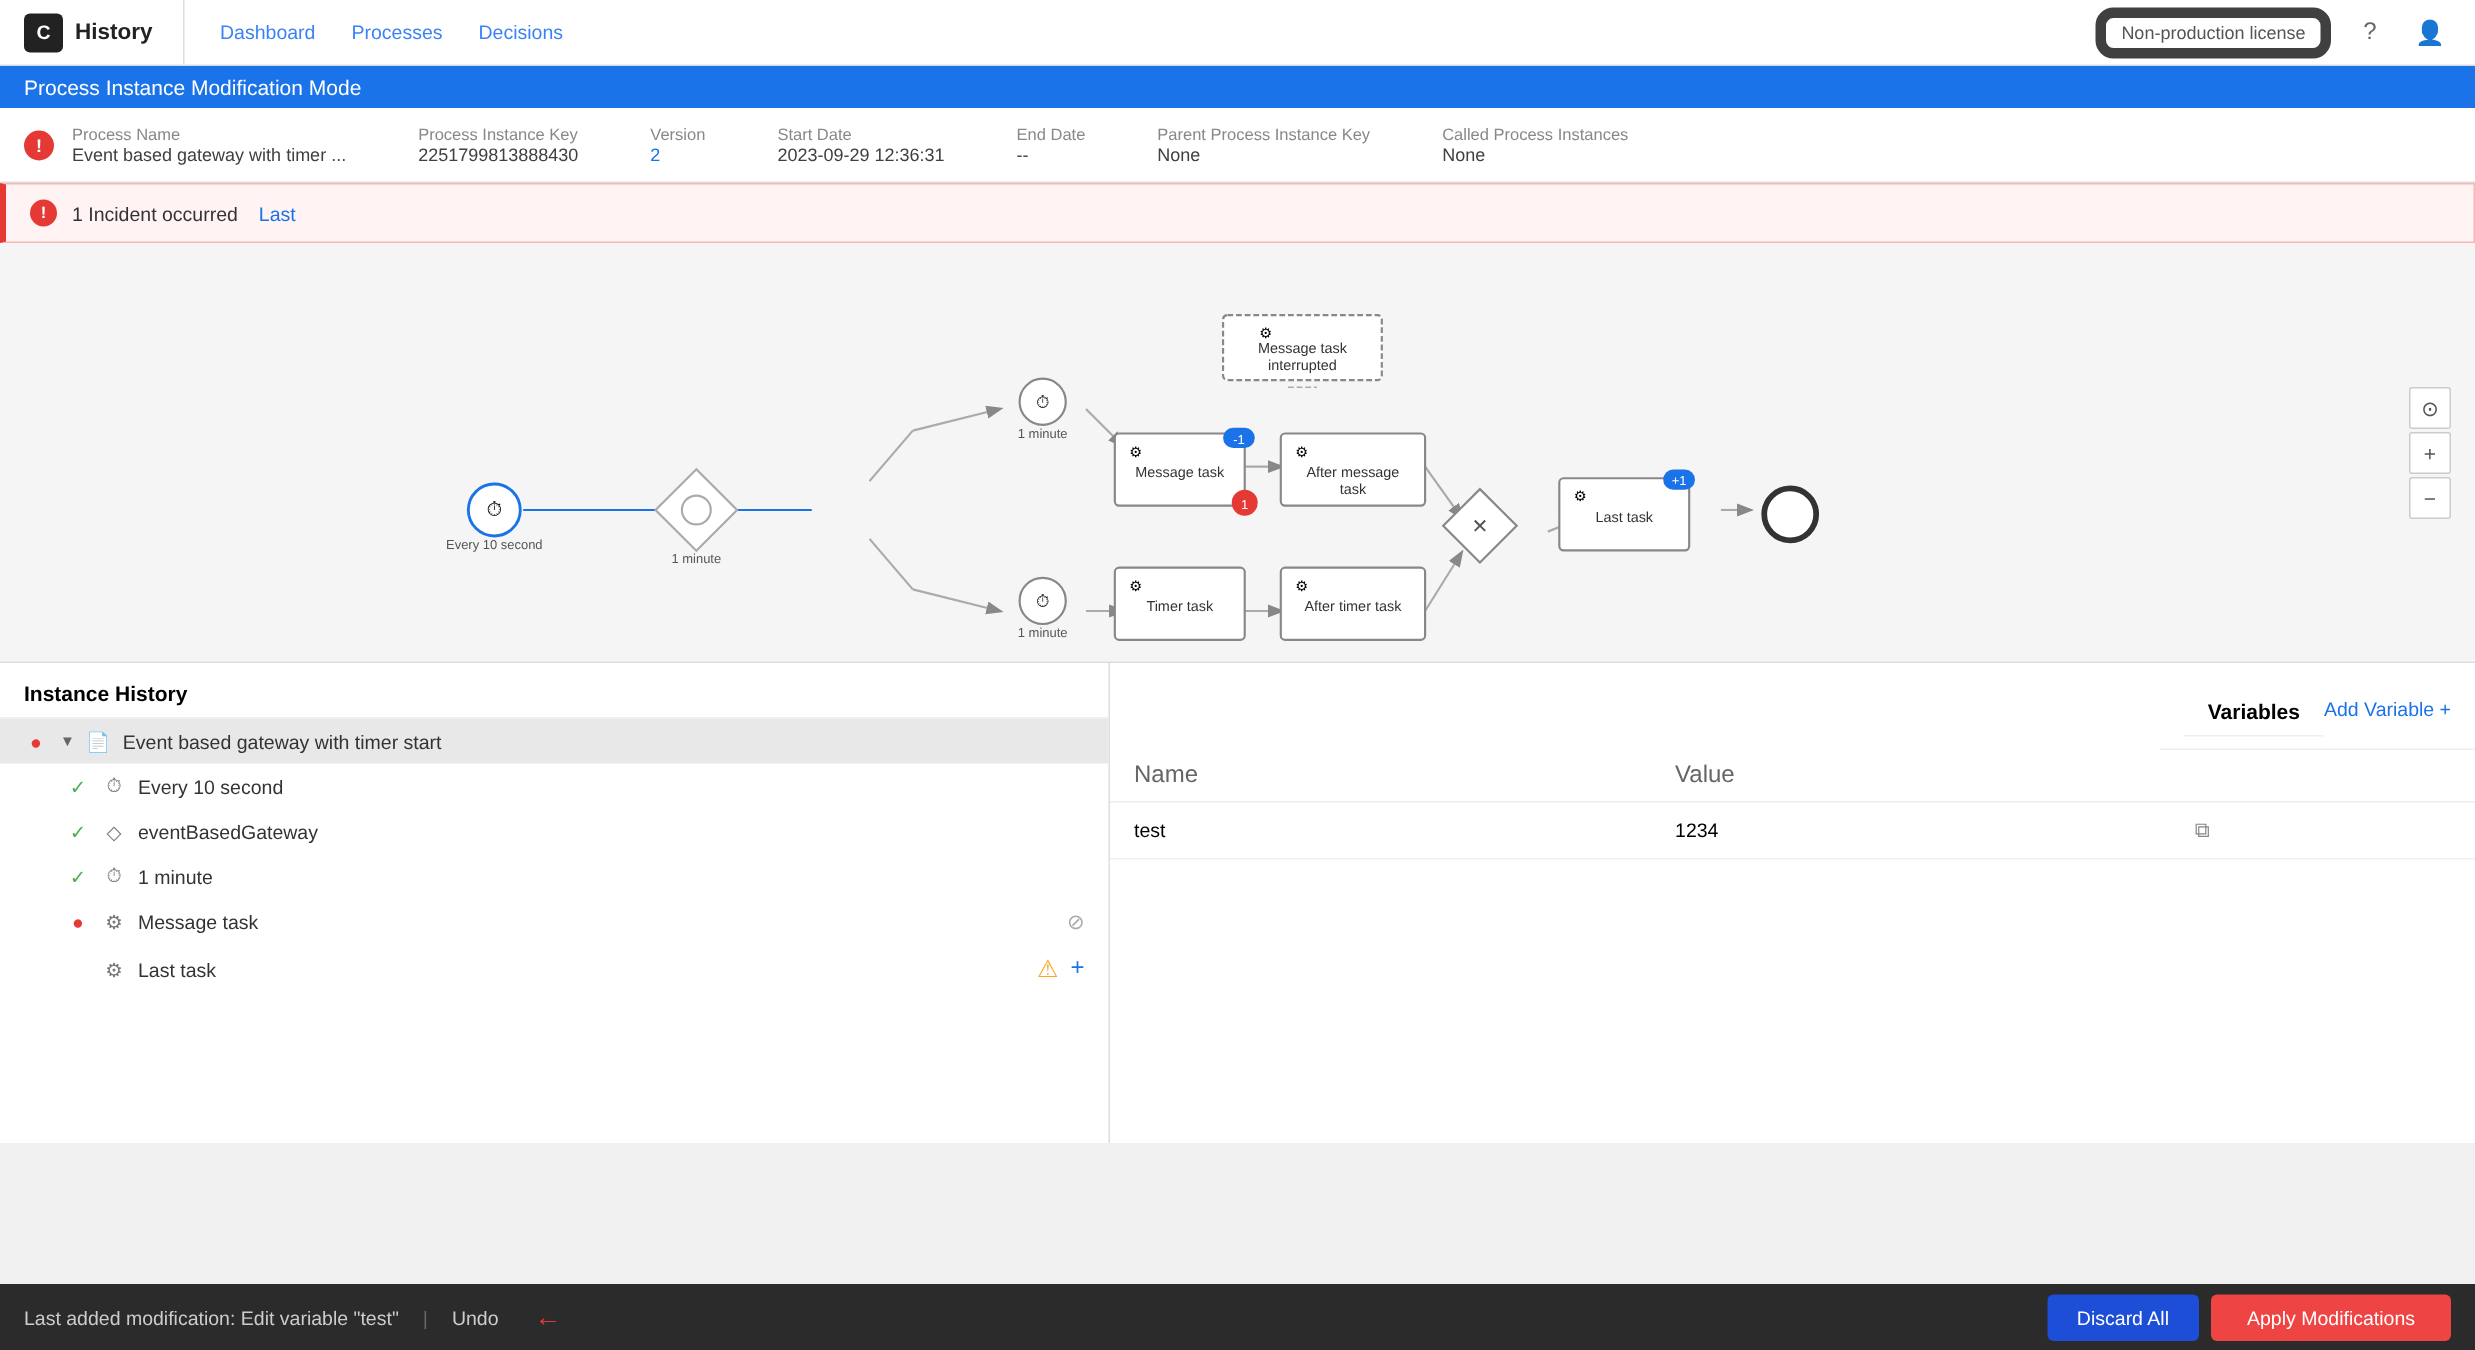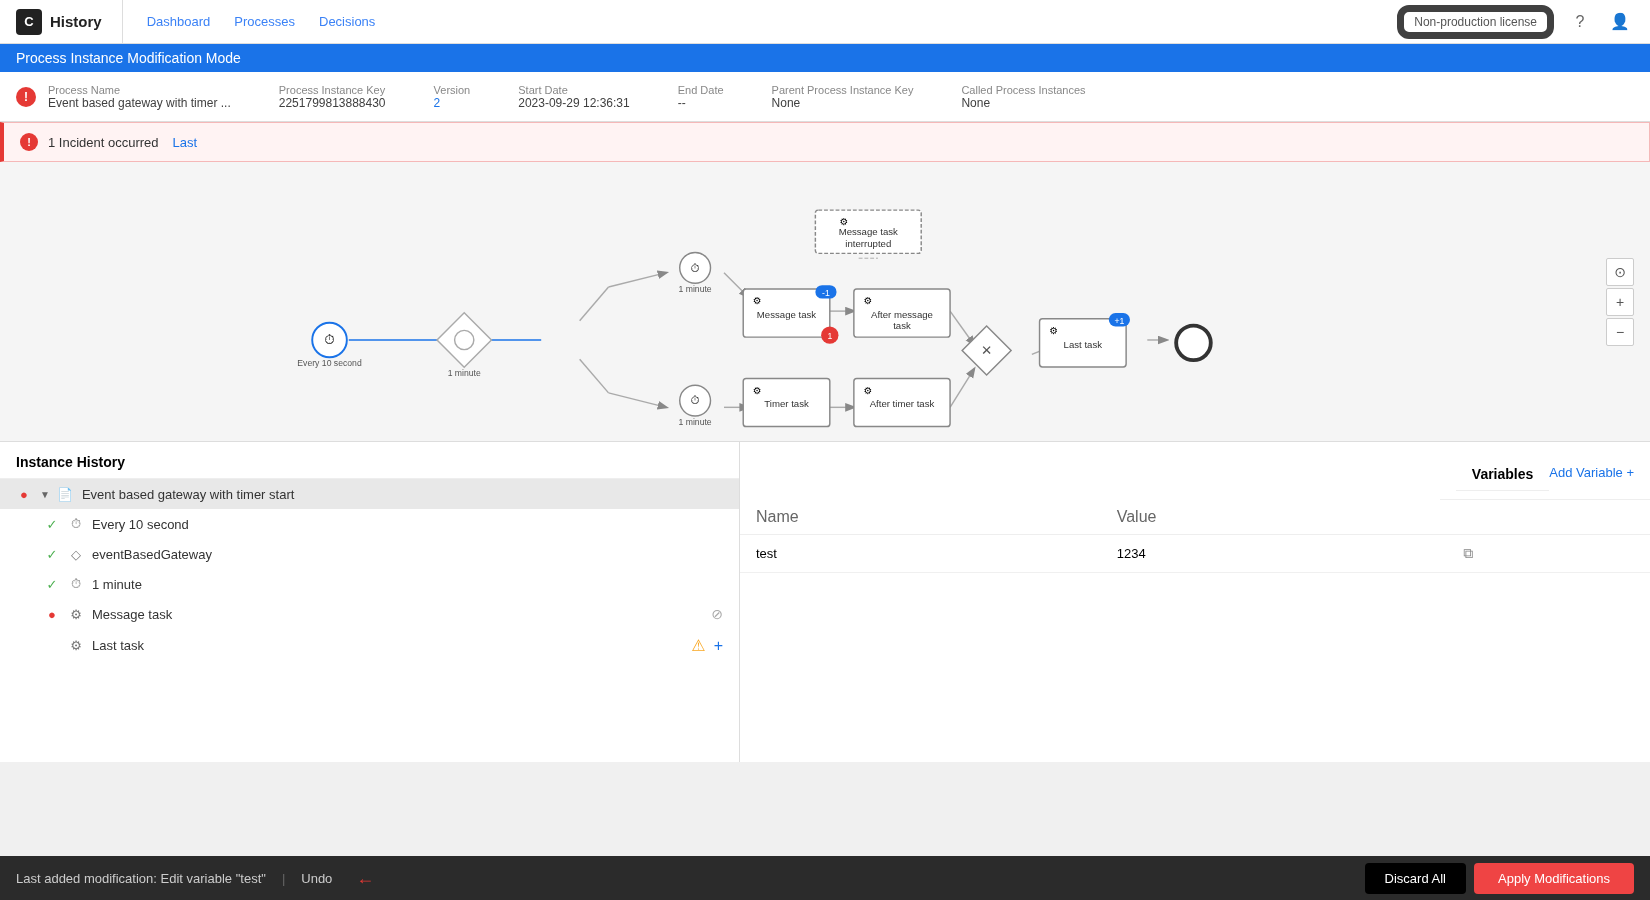--- a/index.html
+++ b/index.html
@@ -124,21 +124,21 @@
       padding: 0 16px; gap: 16px; z-index: 100;
     }
     .bottom-bar-text { color: #ccc; font-size: 13px; }
     .bottom-bar-sep { color: #666; }
     .undo-btn {
       color: #ccc; font-size: 13px; cursor: pointer; background: none; border: none;
     }
     .undo-arrow { color: #e53935; font-size: 18px; margin-left: 8px; }
     .bottom-bar-right { margin-left: auto; display: flex; gap: 8px; }
     .discard-btn {
-      background: #000000; color: #fff; border: none; border-radius: 4px;
+      background: #1d4ed8; color: #fff; border: none; border-radius: 4px;
       padding: 8px 20px; cursor: pointer; font-size: 13px;
     }
     .apply-btn {
       background: #ef4444; color: #fff; border: none; border-radius: 4px;
       padding: 8px 24px; cursor: pointer; font-size: 13px;
     }
 
     
     .diagram-controls {
       position: absolute; right: 16px; top: 50%; transform: translateY(-50%);

